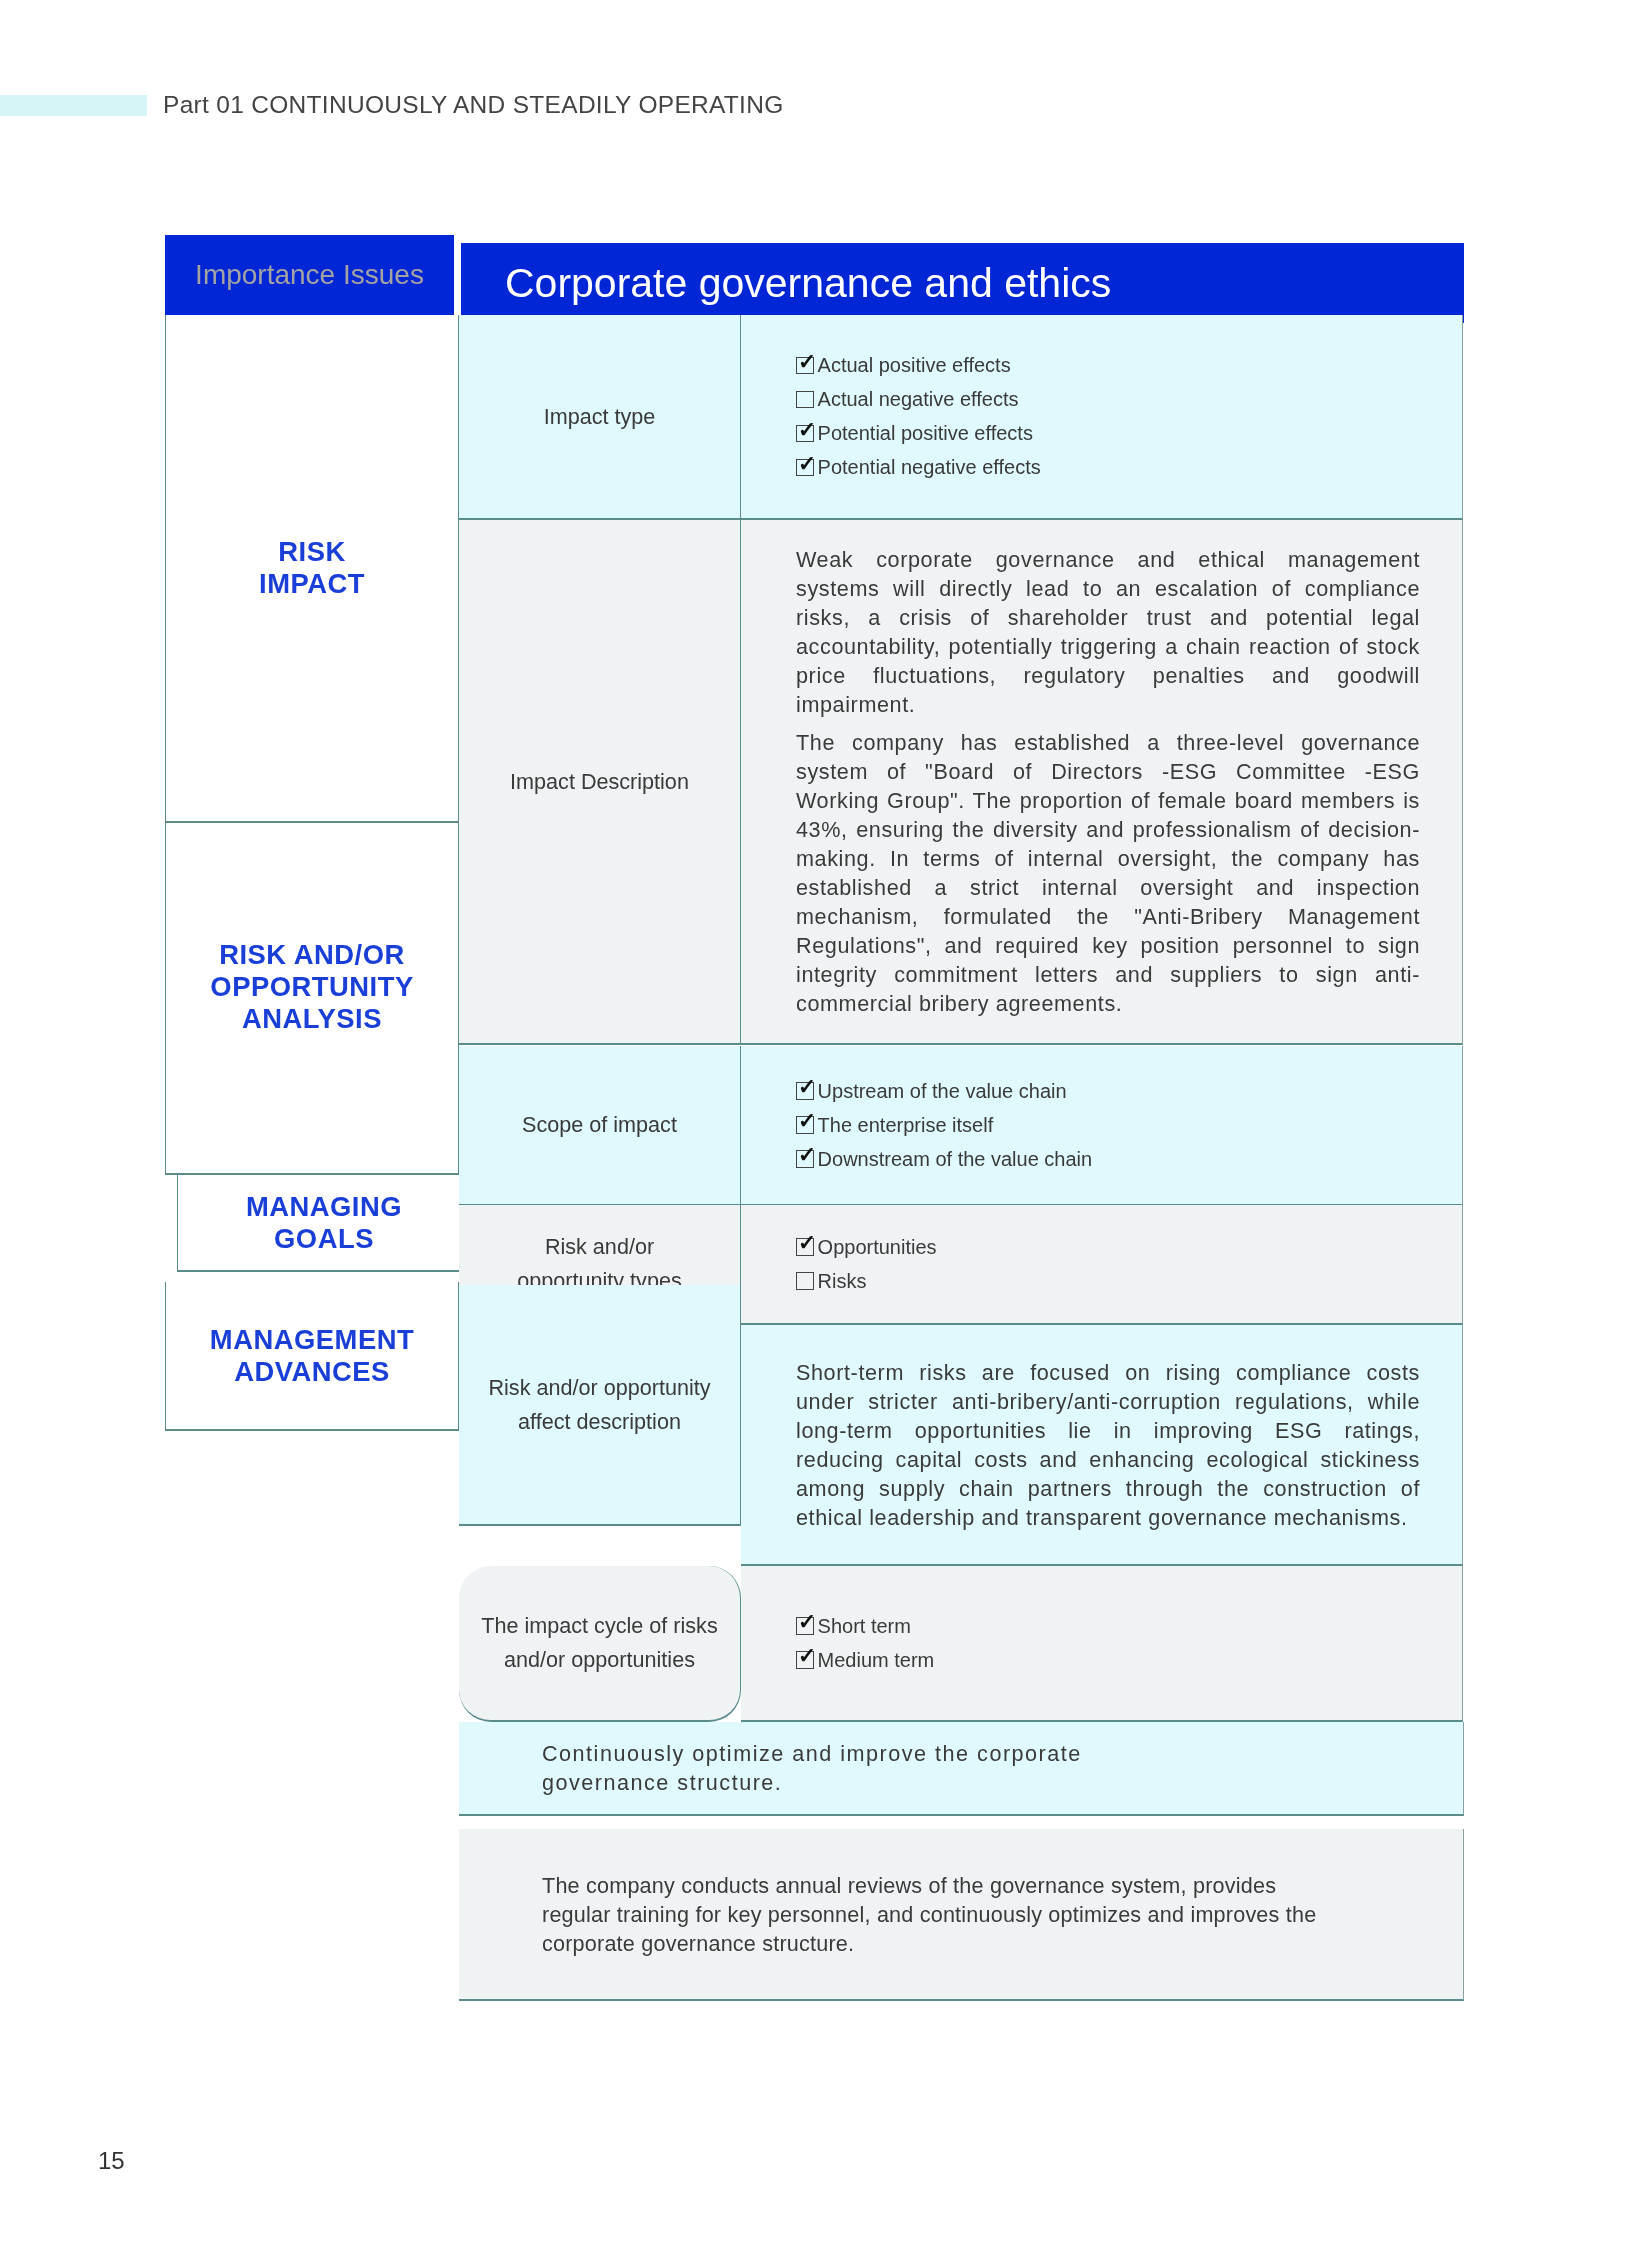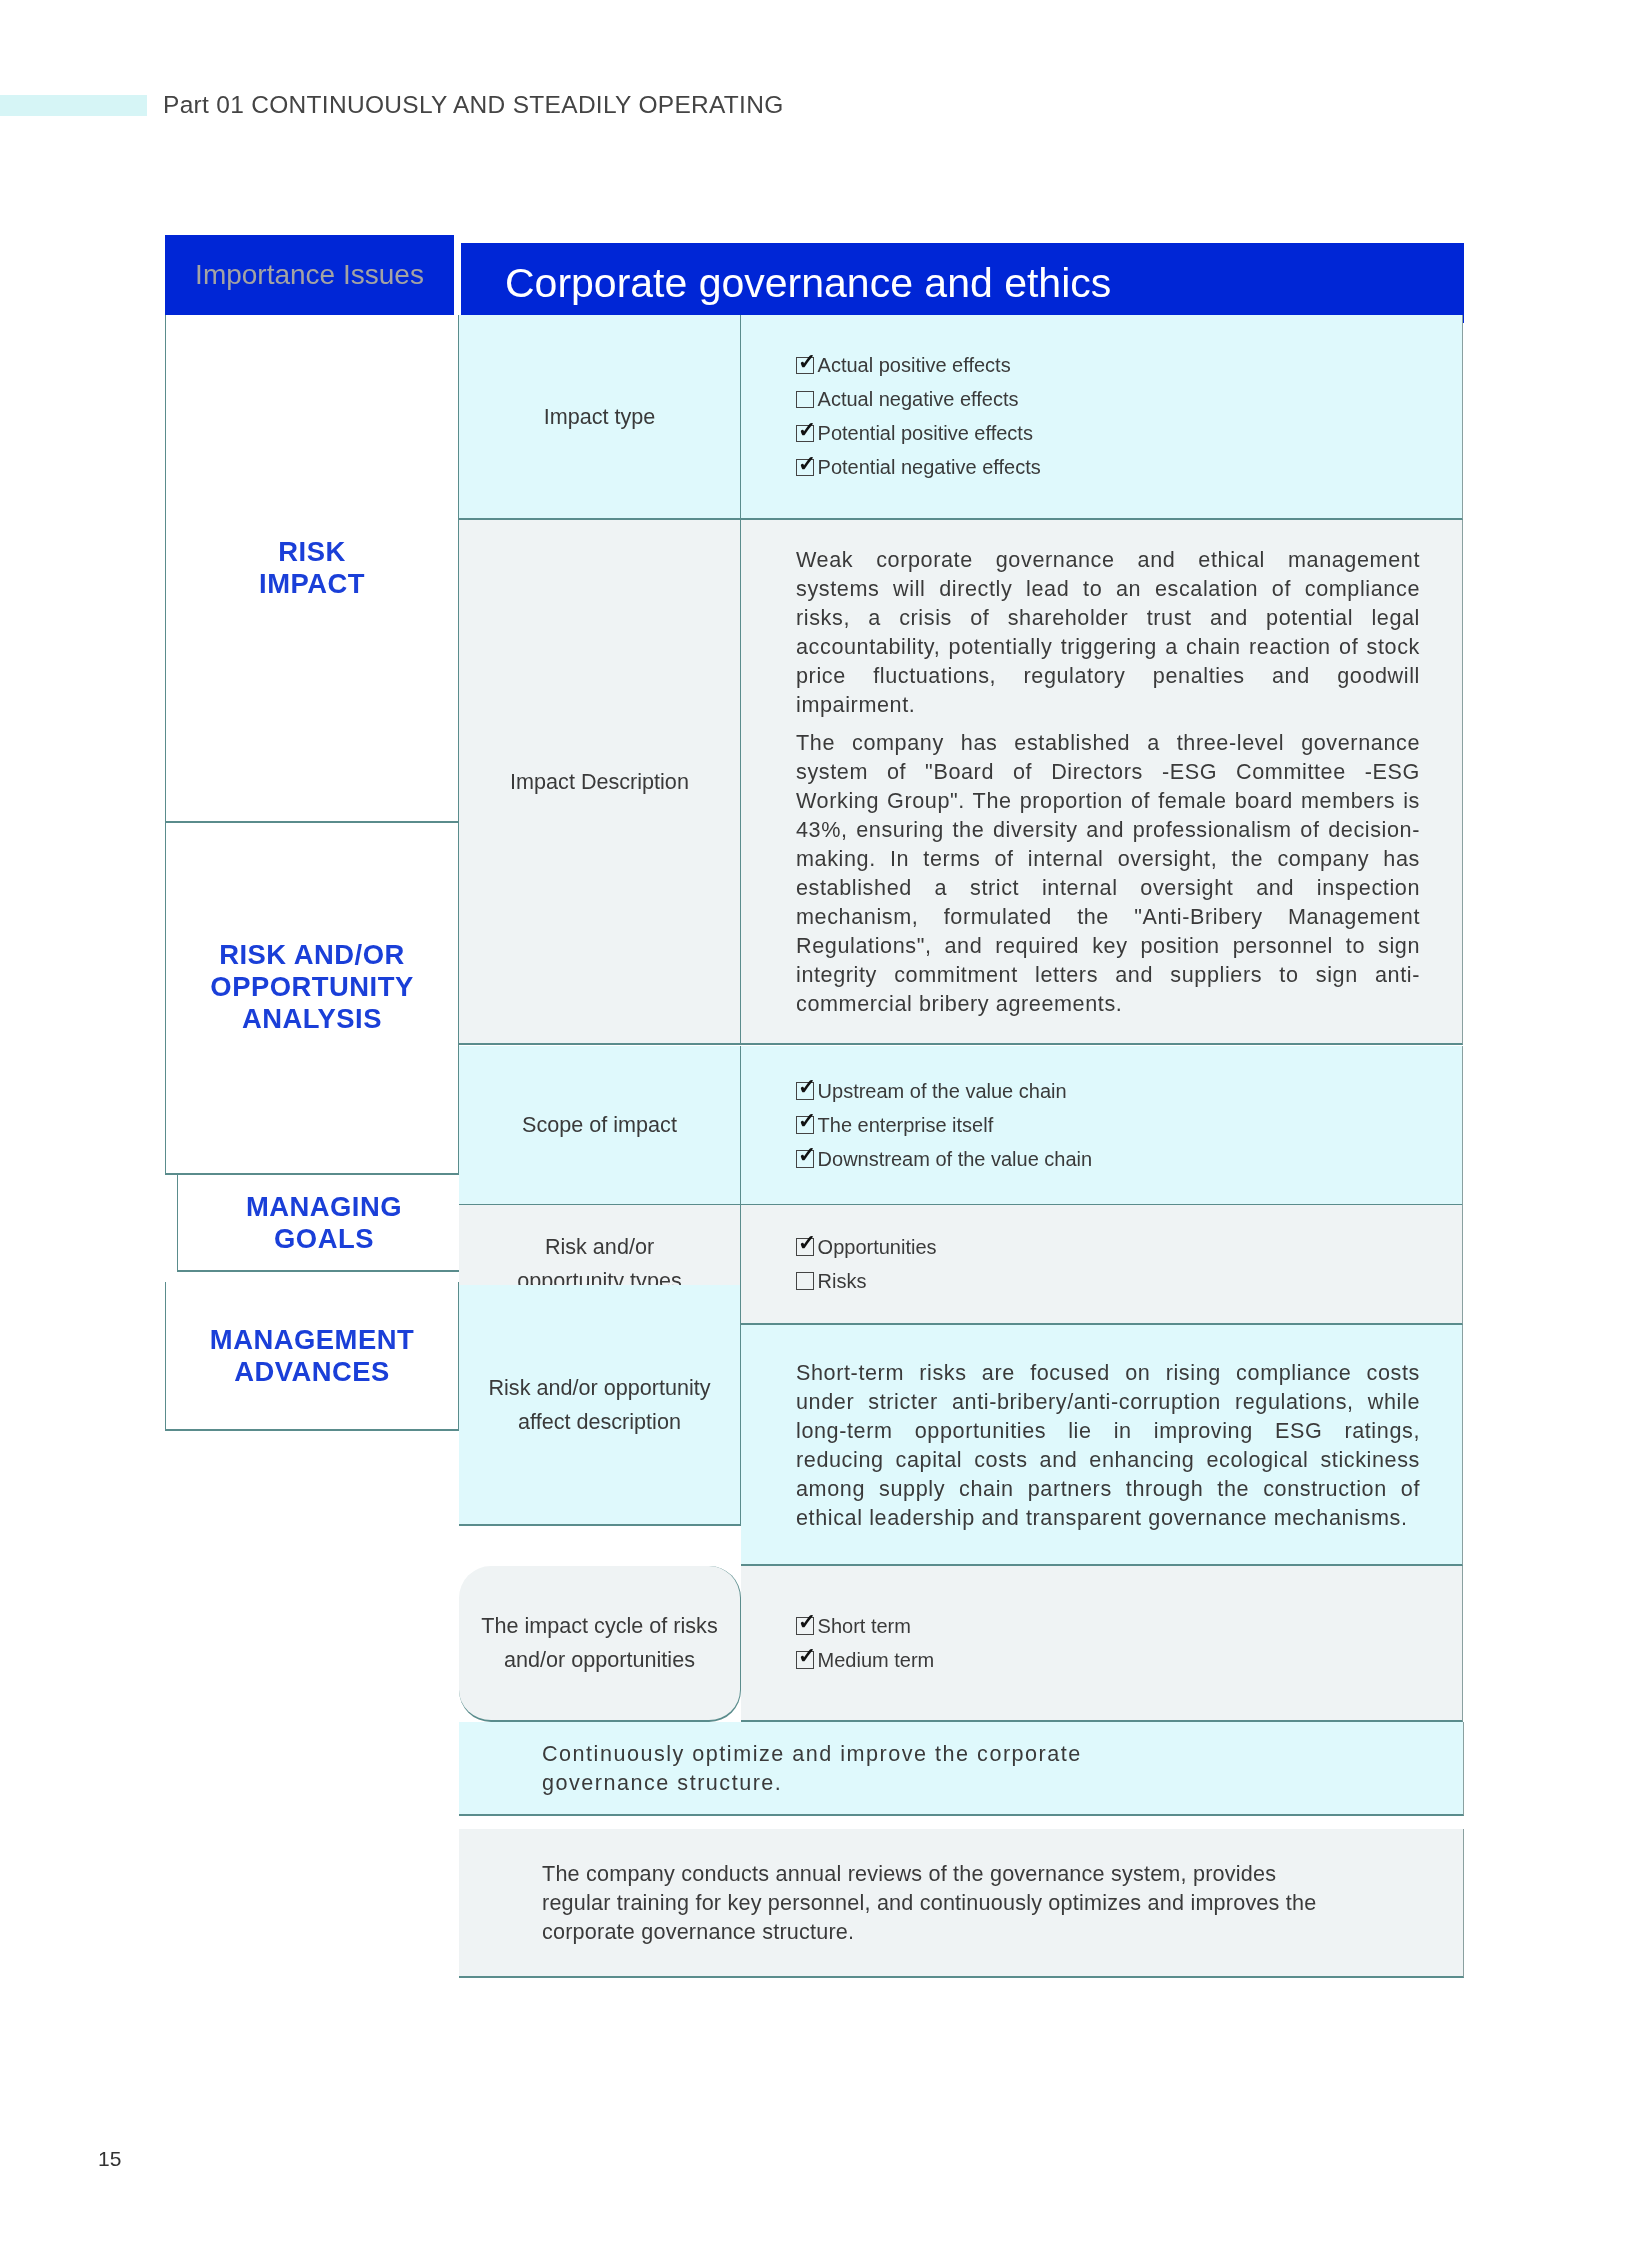--- a/index.html
+++ b/index.html
@@ -2,21 +2,21 @@
 <html><head>
 <meta charset="utf-8">
 <style>
   html, body { margin:0; padding:0; }
   body {
     width:1645px; height:2247px; position:relative; background:#ffffff;
     font-family:"Liberation Sans", sans-serif; color:#333333; overflow:hidden;
   }
   .accent-bar { position:absolute; left:0; top:95px; width:147px; height:20.6px; background:#d6f5f6; }
   .section-title { position:absolute; left:163px; top:91px; font-size:24.5px; color:#444444; letter-spacing:0.3px; white-space:nowrap; }
-  .page-number { position:absolute; left:98px; top:2147px; font-size:21px; color:#333; }
+  .page-number { position:absolute; left:98px; top:2147px; font-size:24px; color:#333; }
 
   .tbl { position:absolute; left:165px; top:235px; width:1299px; }
   .hdr-left { position:absolute; left:0; top:0; width:289px; height:80px; background:#0026d6;
     color:#a3a3a3; font-size:28px; display:flex; align-items:center; justify-content:center; }
   .hdr-right { position:absolute; left:296px; top:8px; width:1003px; height:80px; background:#0026d6;
     color:#ffffff; font-size:41px; display:flex; align-items:center; padding-left:44px; box-sizing:border-box; }
 
   .cell { position:absolute; box-sizing:border-box; }
   .cat { background:#ffffff; border-left:1.5px solid #5a8c8c; border-right:1.5px solid #5a8c8c; border-bottom:2px solid #5a8c8c;
     color:#1a3fd8; font-size:27.4px; font-weight:bold; text-align:center; display:flex; align-items:center; justify-content:center;
@@ -128,19 +128,19 @@
       <span class="box checked"></span>
       <span>Medium term</span>
     </div>
   </div>
 
   <div class="cell wide cyan" style="left:294px; top:1487px; width:1005px; height:94px;">
     <p class="para" style="white-space:pre-line; letter-spacing:1.5px; text-align:left;">Continuously optimize and improve the corporate
 governance structure.</p>
   </div>
 
-  <div class="cell wide grey" style="left:294px; top:1594px; width:1005px; height:149px;">
+  <div class="cell wide grey" style="left:294px; top:1594px; width:1005px; height:172px;">
     <p class="para" style="text-align:left; letter-spacing:0.2px; padding-right:59px;">The company conducts annual reviews of the governance system, provides regular training for key personnel, and continuously optimizes and improves the corporate governance structure.</p>
   </div>
 </div>
 
 <div class="page-number">15</div>
 
 
 </body></html>

